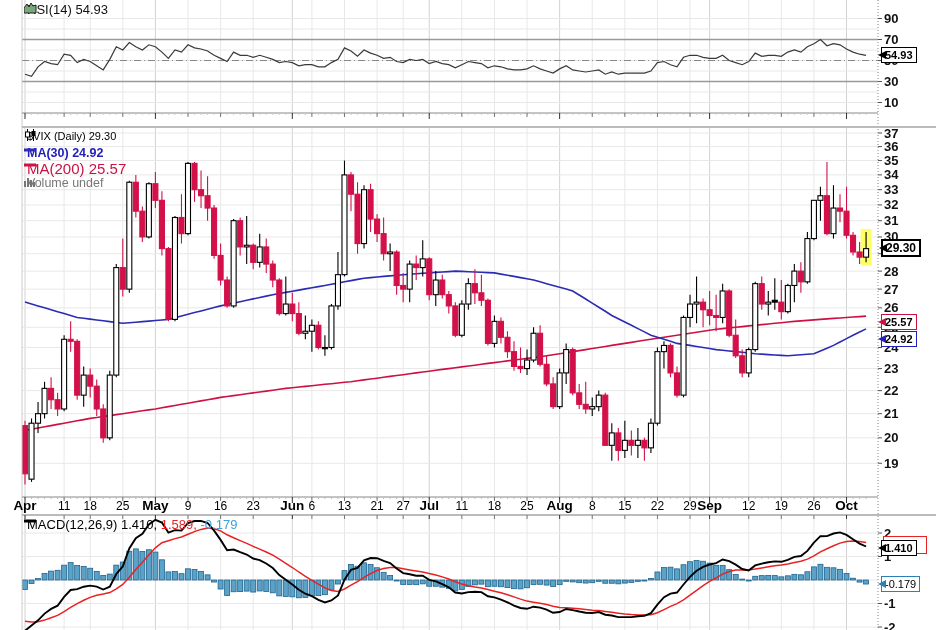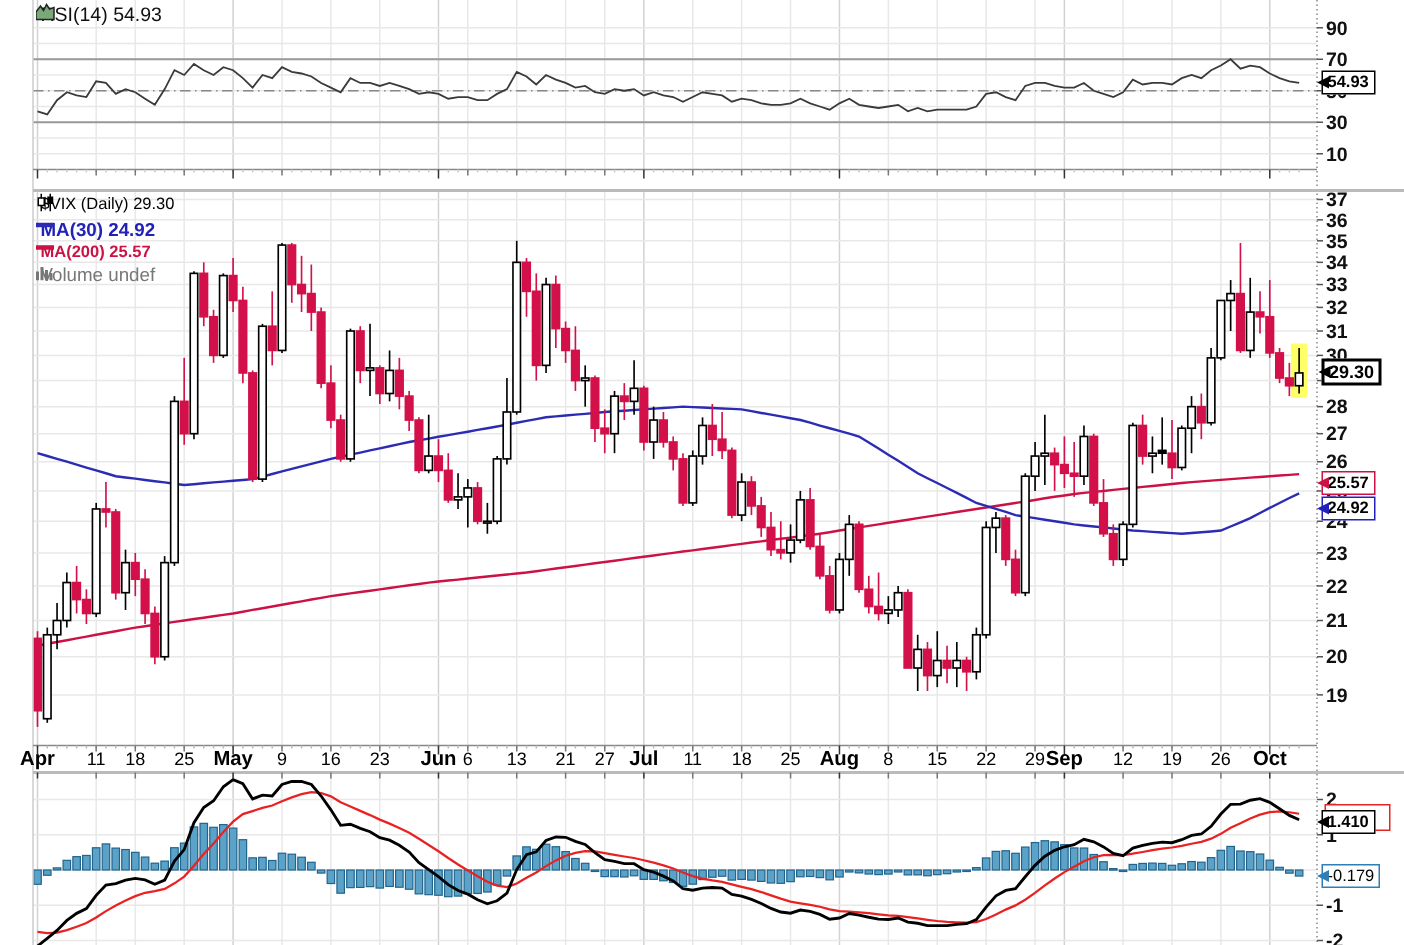--- a/index.html
+++ b/index.html
@@ -4,21 +4,21 @@
 <style>
   html,body{margin:0;padding:0;background:#fff}
   .stage{position:relative;width:936px;height:630px;background:#fff;overflow:hidden;
          font-family:"Liberation Sans",sans-serif}
   .stage svg{position:absolute;left:0;top:0}
   .legend{position:absolute;white-space:nowrap;z-index:6;line-height:15px}
   .legend .ic{display:inline-block;vertical-align:-1px;margin-right:3px}
   .rsi-legend{left:24px;top:2px;font-size:13px;color:#111}
   .vix-legend{left:24px;top:129px;font-size:11px;color:#000}
   .ma50-legend{left:24px;top:146px;font-size:12.5px;font-weight:bold;color:#2222bb}
-  .ma200-legend{left:24px;top:161px;font-size:11px;font-weight:bold;color:#cc1144}
+  .ma200-legend{left:24px;top:161px;font-size:15px;font-weight:normal;color:#cc1144}
   .vol-legend{left:24px;top:176px;font-size:12.5px;color:#777}
   .macd-legend{left:24px;top:517px;font-size:13px;color:#000}
   .macd-legend .sig{color:#e82222}
   .macd-legend .hist{color:#3fa0dc}
   .callout{position:absolute;left:881px;background:#fff;border:1px solid #000;
            font-size:11px;font-weight:bold;padding:0 3px;line-height:14px;z-index:5;white-space:nowrap}
   .callout::before{content:"";position:absolute;left:-8px;top:50%;margin-top:-4px;
            border:4px solid transparent;border-right:8px solid var(--c,#000)}
   .co-rsi{top:47px;border-color:#000;--c:#000}
   .co-price{top:239px;border-width:2px;border-color:#000;--c:#000;font-size:12px}
@@ -1011,20 +1011,25 @@
   </div>
   <div class="legend vol-legend">
     <span class="ic"><svg width="13" height="11">
           <rect x="0" y="5" width="2" height="6" fill="#777"></rect>
           <rect x="3" y="2" width="2" height="9" fill="#777"></rect>
           <rect x="6" y="4" width="2" height="7" fill="#777"></rect>
           <rect x="9" y="6" width="2" height="5" fill="#777"></rect>
         </svg></span><span>Volume undef</span>
   </div>
 
+  <div class="legend macd-legend">
+    <span class="ic"><svg width="12" height="8">
+          <line x1="0" y1="4" x2="12" y2="4" stroke="#000" stroke-width="3"></line>
+        </svg></span><span>MACD(12,26,9)</span>&nbsp;<span>1.410,</span>&nbsp;<span class="sig">1.589,</span>&nbsp;<span class="hist">-0.179</span>
+  </div>
 
   <div class="co-sigbg"></div>
   <div class="callout co-rsi">54.93</div>
   <div class="callout co-price">29.30</div>
   <div class="callout co-ma200">25.57</div>
   <div class="callout co-ma50">24.92</div>
   <div class="callout co-macd">1.410</div>
   <div class="callout co-hist">-0.179</div>
 </div>
 

